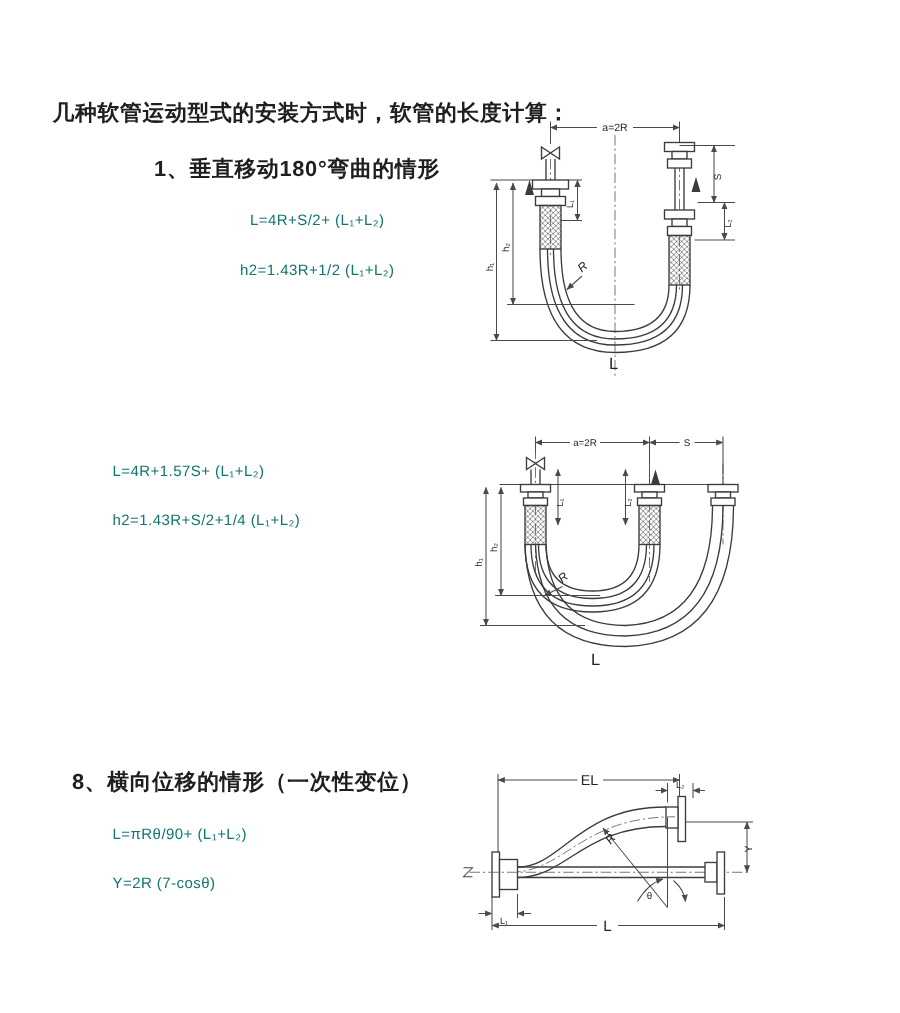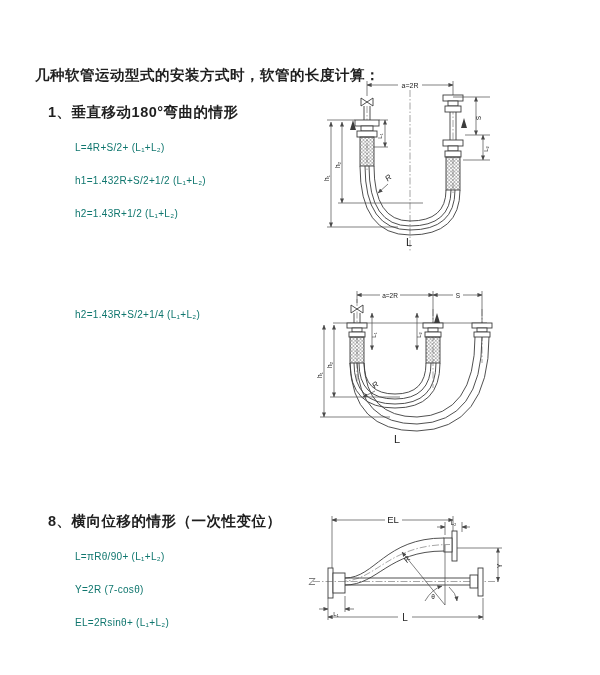--- a/index.html
+++ b/index.html
@@ -7,21 +7,21 @@
     width:600px;height:675px;position:relative;overflow:hidden;
     background:#ffffff;
     font-family:"Liberation Sans","DejaVu Sans",sans-serif;
     color:#1f1f1f;
   }
   .page-title{
     position:absolute;left:35px;top:22px;
     font-size:14.5px;font-weight:700;letter-spacing:0.5px;margin-top:44px;
   }
   .section{position:absolute;left:48px;width:300px;}
-  .sec1{top:103px;}
+  .sec1{top:103px;text-align:center;}
   .sec2{top:298px;}
   .sec3{top:512px;}
   .sec-heading{
     font-size:14.5px;font-weight:700;letter-spacing:0.5px;margin:0 0 9px 0;
   }
   .formula{
     font-size:10px;font-weight:400;letter-spacing:0.3px;
     padding-left:27px;line-height:33px;white-space:nowrap;color:#0f766e;
   }
   svg{position:absolute;}
@@ -39,33 +39,32 @@
   .flow{fill:#3c3c3c;stroke:none;}
 </style>
 </head>
 <body>
 
 <div class="page-title">几种软管运动型式的安装方式时，软管的长度计算：</div>
 
 <div class="section sec1">
   <div class="sec-heading">1、垂直移动180°弯曲的情形</div>
   <div class="formula">L=4R+S/2+ (L₁+L₂)</div>
-  <div class="formula">h1=1.432R+S/2+1/2 (L₁+L₂)</div>
   <div class="formula">h2=1.43R+1/2 (L₁+L₂)</div>
 </div>
 
 <div class="section sec2">
+  <div class="formula">L=4R+1.57S+ (L₁+L₂)</div>
   <div class="formula">h2=1.43R+S/2+1/4 (L₁+L₂)</div>
 </div>
 
 <div class="section sec3">
   <div class="sec-heading">8、横向位移的情形（一次性变位）</div>
   <div class="formula">L=πRθ/90+ (L₁+L₂)</div>
   <div class="formula">Y=2R (7-cosθ)</div>
-  <div class="formula">EL=2Rsinθ+ (L₁+L₂)</div>
 </div>
 
 <svg class="svg1" width="282" height="192" viewBox="0 0 282 192">
   <defs>
     <marker id="arrA" viewBox="0 0 8 8" refX="7.5" refY="4" markerWidth="7" markerHeight="7" orient="auto-start-reverse">
       <path d="M0,0.6L8,4L0,7.4z" fill="#4a4a4a"></path>
     </marker>
     <pattern id="hA" width="3.5" height="3.5" patternUnits="userSpaceOnUse">
       <path d="M0,0L3.5,3.5M3.5,0L0,3.5" stroke="#666" stroke-width="0.45"></path>
     </pattern>

